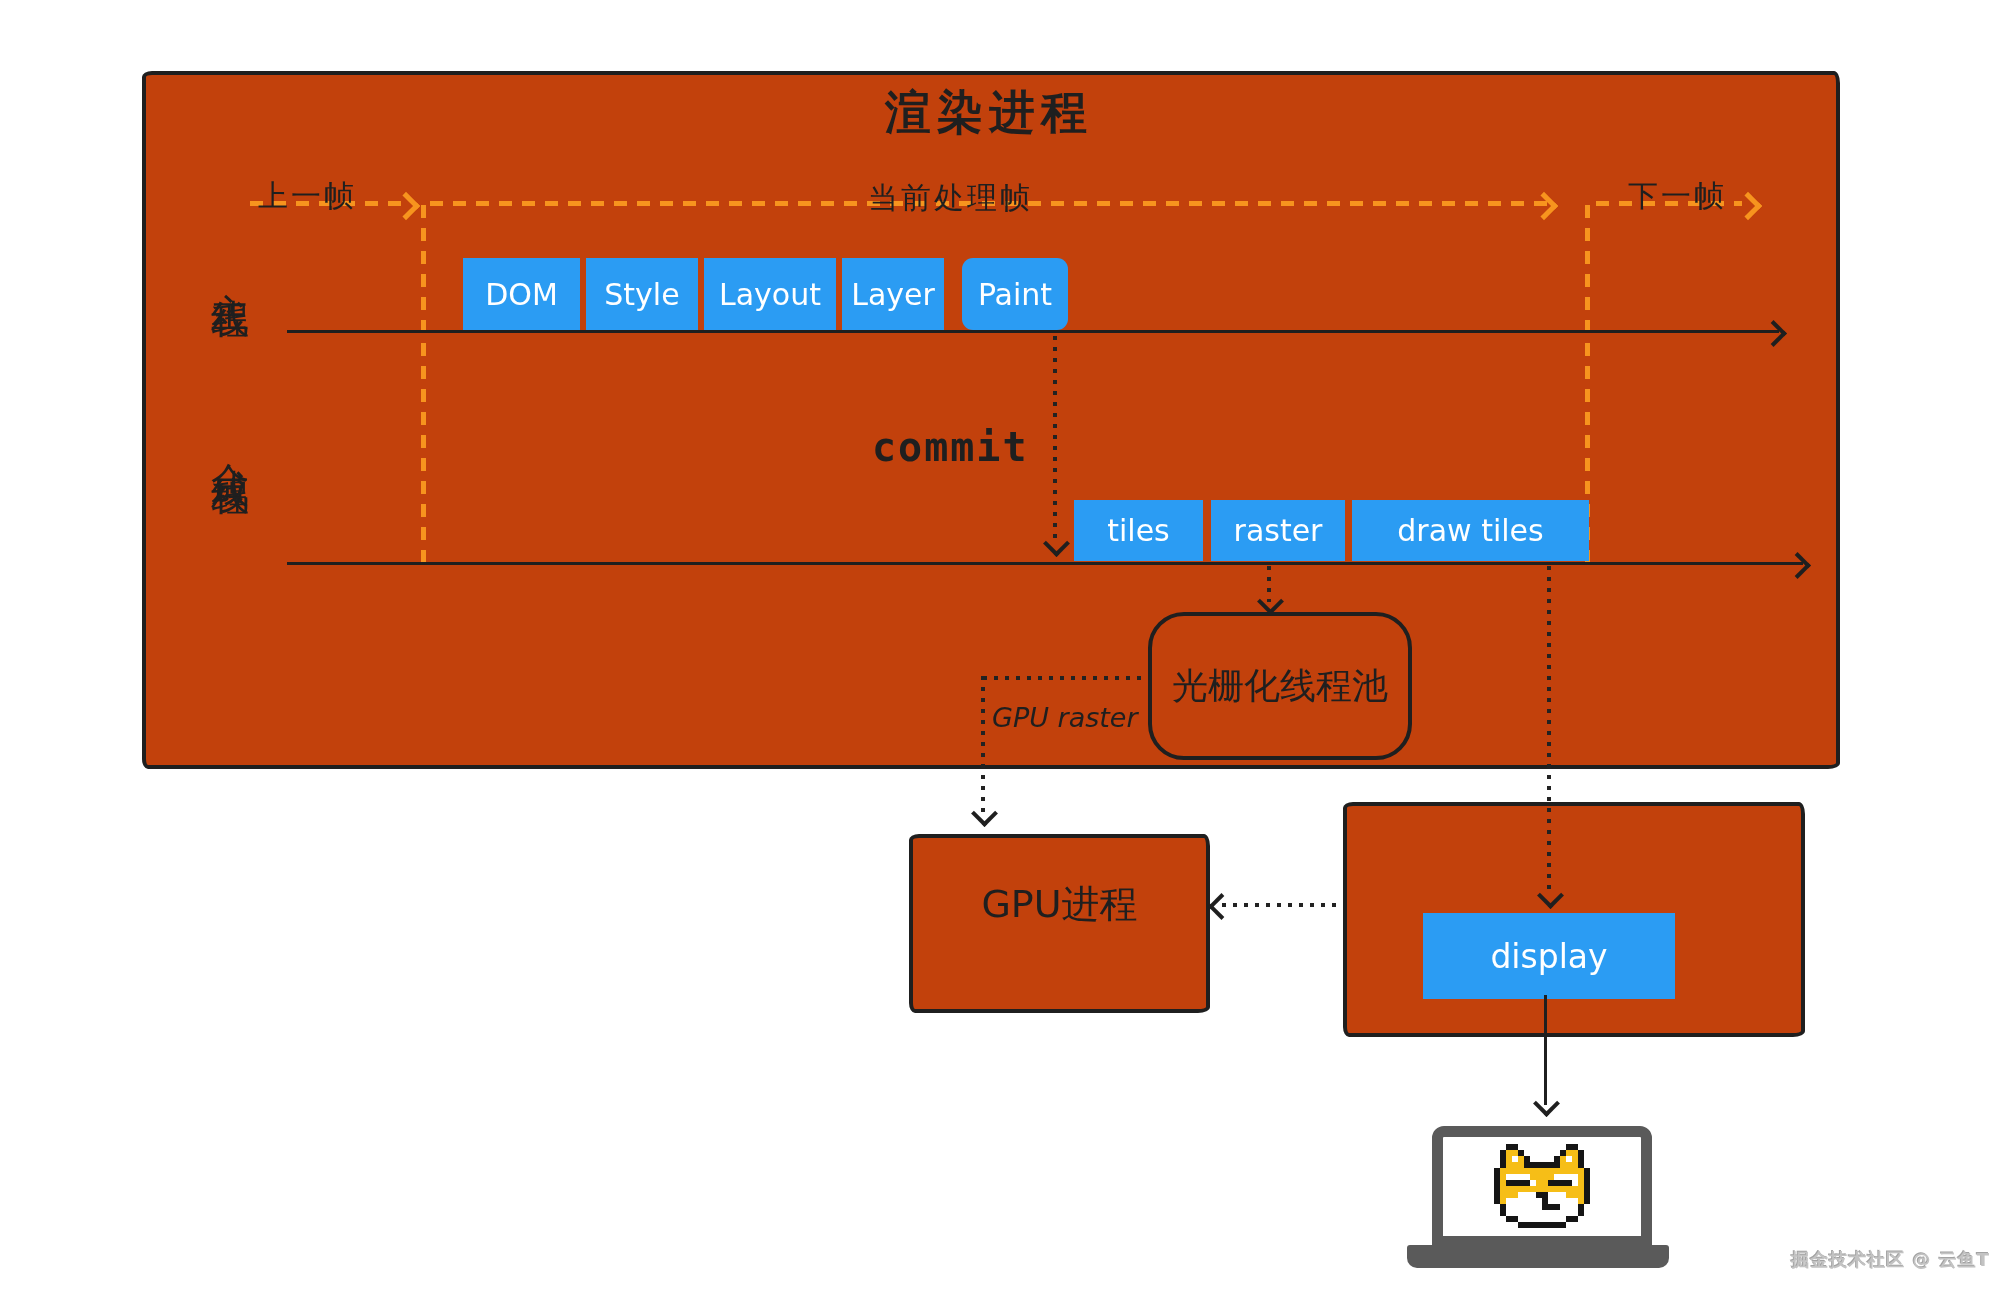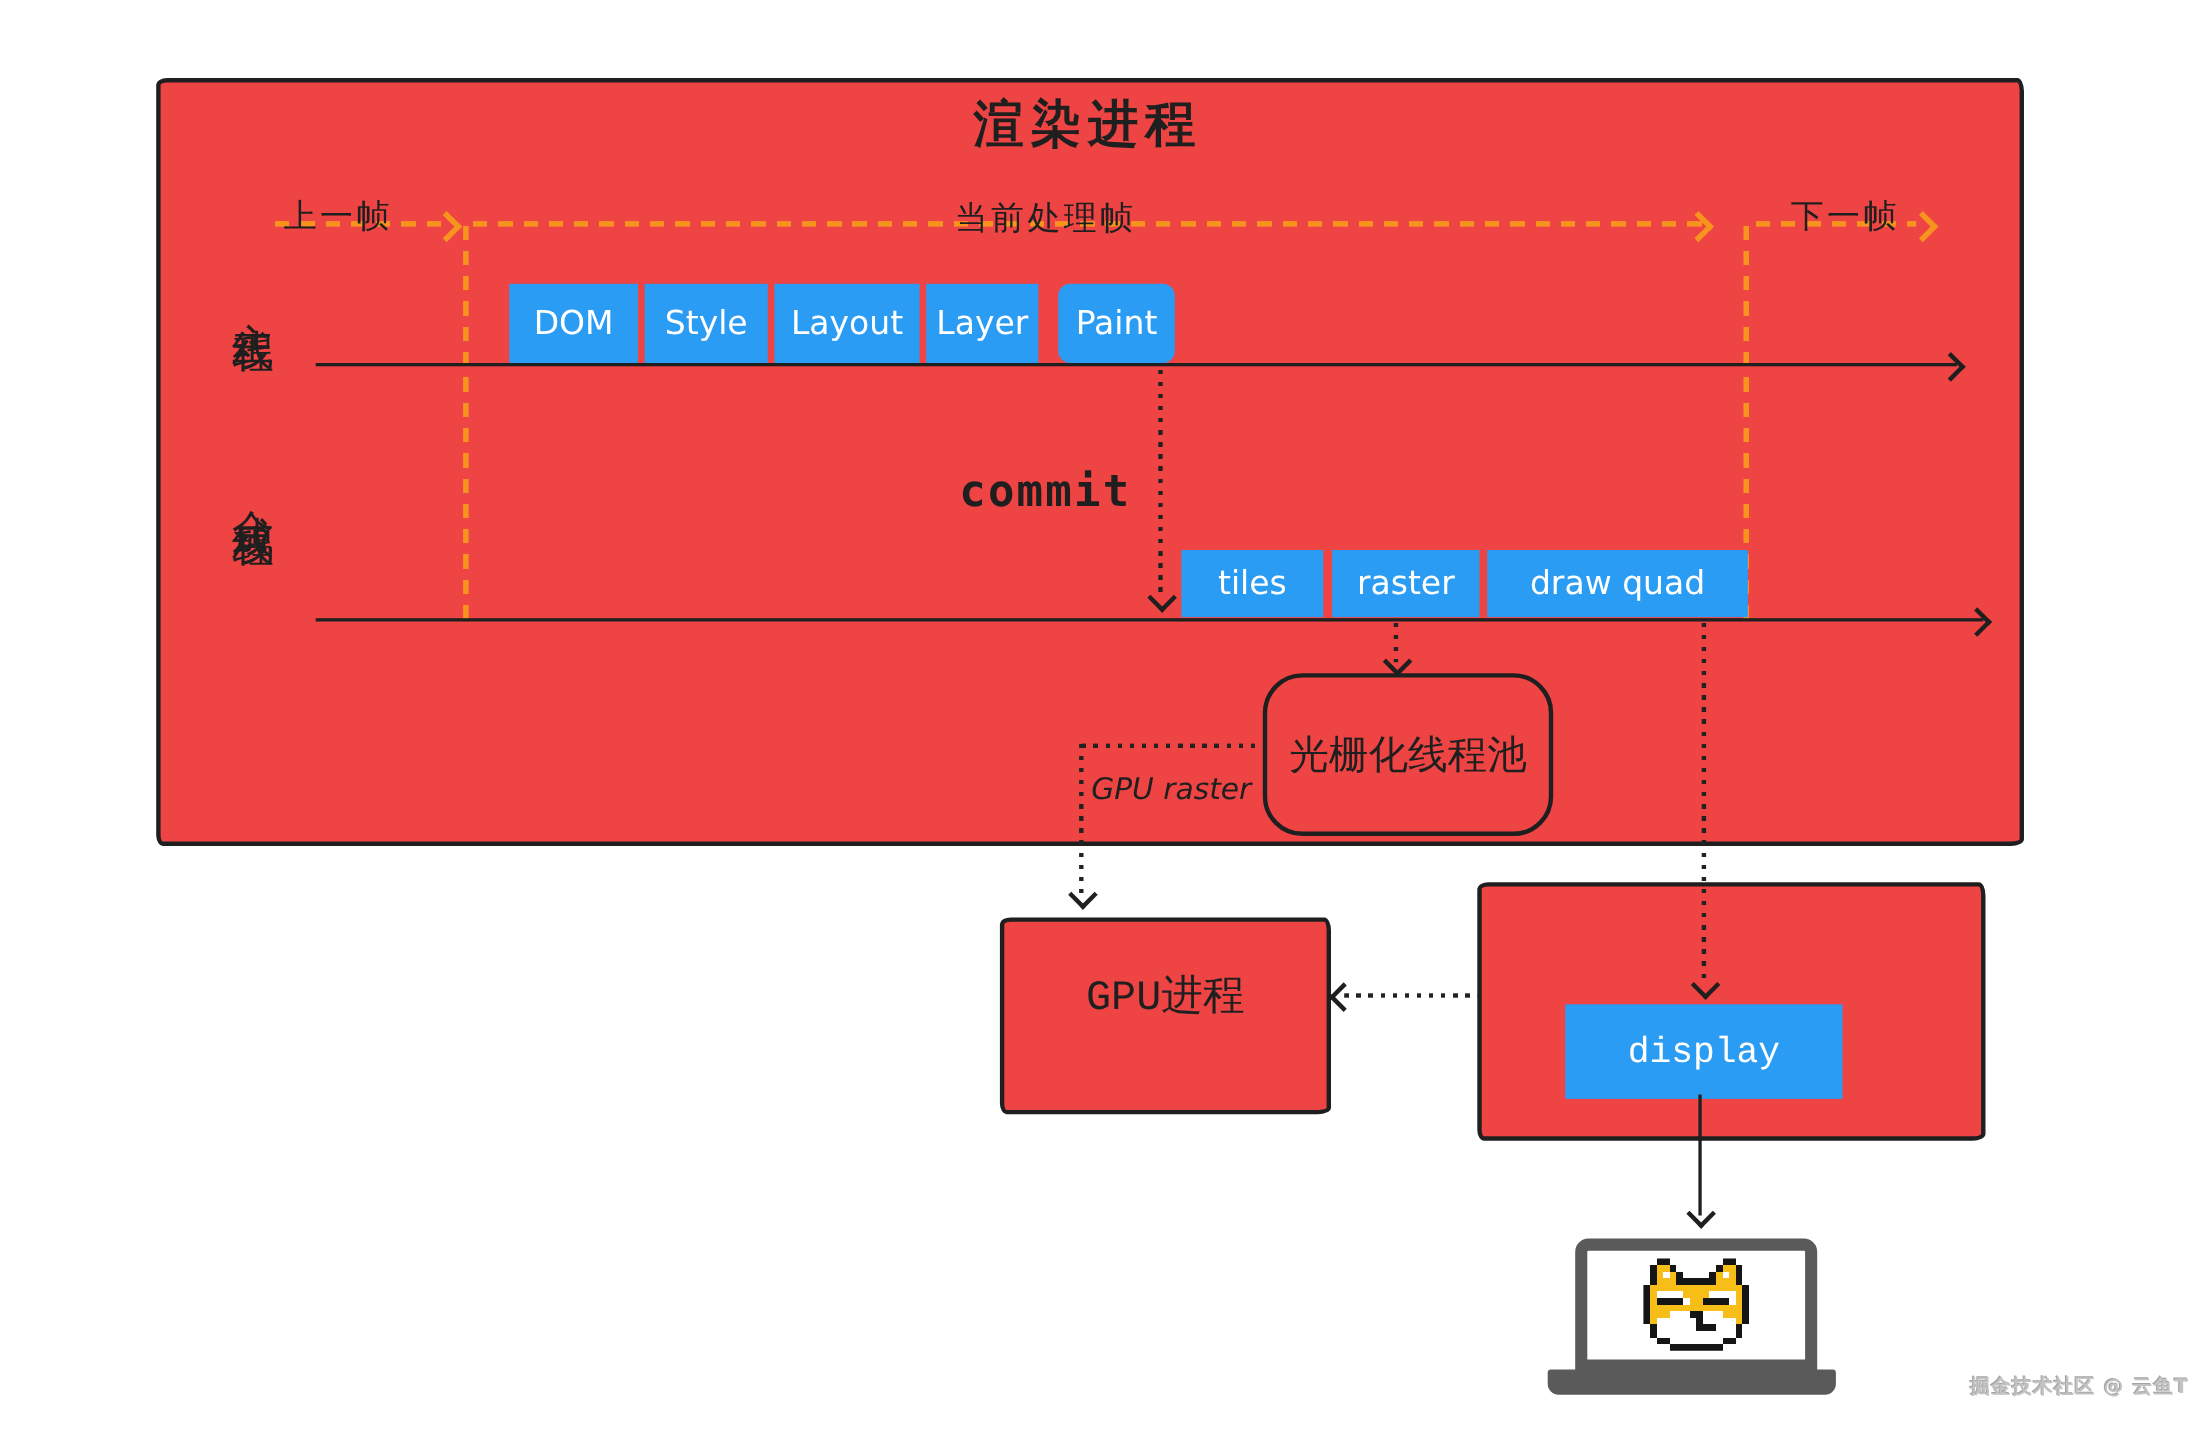--- a/index.html
+++ b/index.html
@@ -6,22 +6,22 @@
     --blue:#2B9CF3;
     --orange:#F7941E;
     --ink:#1f1f1f;
     --gray:#5a5a5a;
   }
   html,body{margin:0;padding:0;background:#fff;}
   body{font-family:"DejaVu Sans","Liberation Sans",sans-serif;color:var(--ink);}
   .stage{position:relative;width:2000px;height:1305px;background:#fff;overflow:hidden;}
 
   
-  .sketchbox{position:absolute;border:4px solid var(--ink);background:#ef4444;
-    border-radius:10px 6px 12px 6px / 6px 12px 6px 10px;font-family:Liberation Mono, monospace;}
+  .sketchbox{position:absolute;border:4px solid var(--ink);background:#c2410c;
+    border-radius:10px 6px 12px 6px / 6px 12px 6px 10px;}
   .outer{left:142px;top:71px;width:1690px;height:690px;border-width:4px;}
   .pool{left:1148px;top:612px;width:256px;height:140px;border-radius:36px;
     display:flex;align-items:center;justify-content:center;font-size:36px;}
   .gpu{left:898px;top:834px;width:293px;height:133px;
     display:flex;align-items:center;justify-content:center;font-size:38px;padding-bottom:38px;box-sizing:content-box;margin-left:11px;}
   .browser{left:1343px;top:802px;width:454px;height:227px;}
   .browser-title{margin-top:24px;text-align:center;font-size:36px;}
 
   .page-title{position:absolute;left:142px;top:82px;width:1694px;text-align:center;
     font-size:46px;font-weight:bold;letter-spacing:6px;}
@@ -104,21 +104,21 @@
   <div class="commit">commit</div>
   <div class="dot-v" style="left:1053px;top:336px;height:208px;"></div>
   <div class="chev d" style="left:1047px;top:534px;"></div>
 
   <div class="vlabel" style="left:204px;top:432px;">合成线程</div>
   <div class="solid-h" style="left:287px;top:562px;width:1516px;"></div>
   <div class="chev r" style="left:1788px;top:556px;"></div>
 
   <div class="ctask" style="left:1074px;width:129px;">tiles</div>
   <div class="ctask" style="left:1211px;width:134px;">raster</div>
-  <div class="ctask" style="left:1352px;width:237px;">draw quad</div>
+  <div class="ctask" style="left:1352px;width:237px;">draw tiles</div>
 
   <div class="dot-v" style="left:1267px;top:566px;height:36px;"></div>
   <div class="chev d" style="left:1261px;top:592px;"></div>
 
   <div class="sketchbox pool">
     <span>光栅化线程池</span>
   </div>
 
   <div class="dot-h" style="left:983px;top:676px;width:165px;"></div>
   <div class="dot-v" style="left:981px;top:676px;height:138px;"></div>

